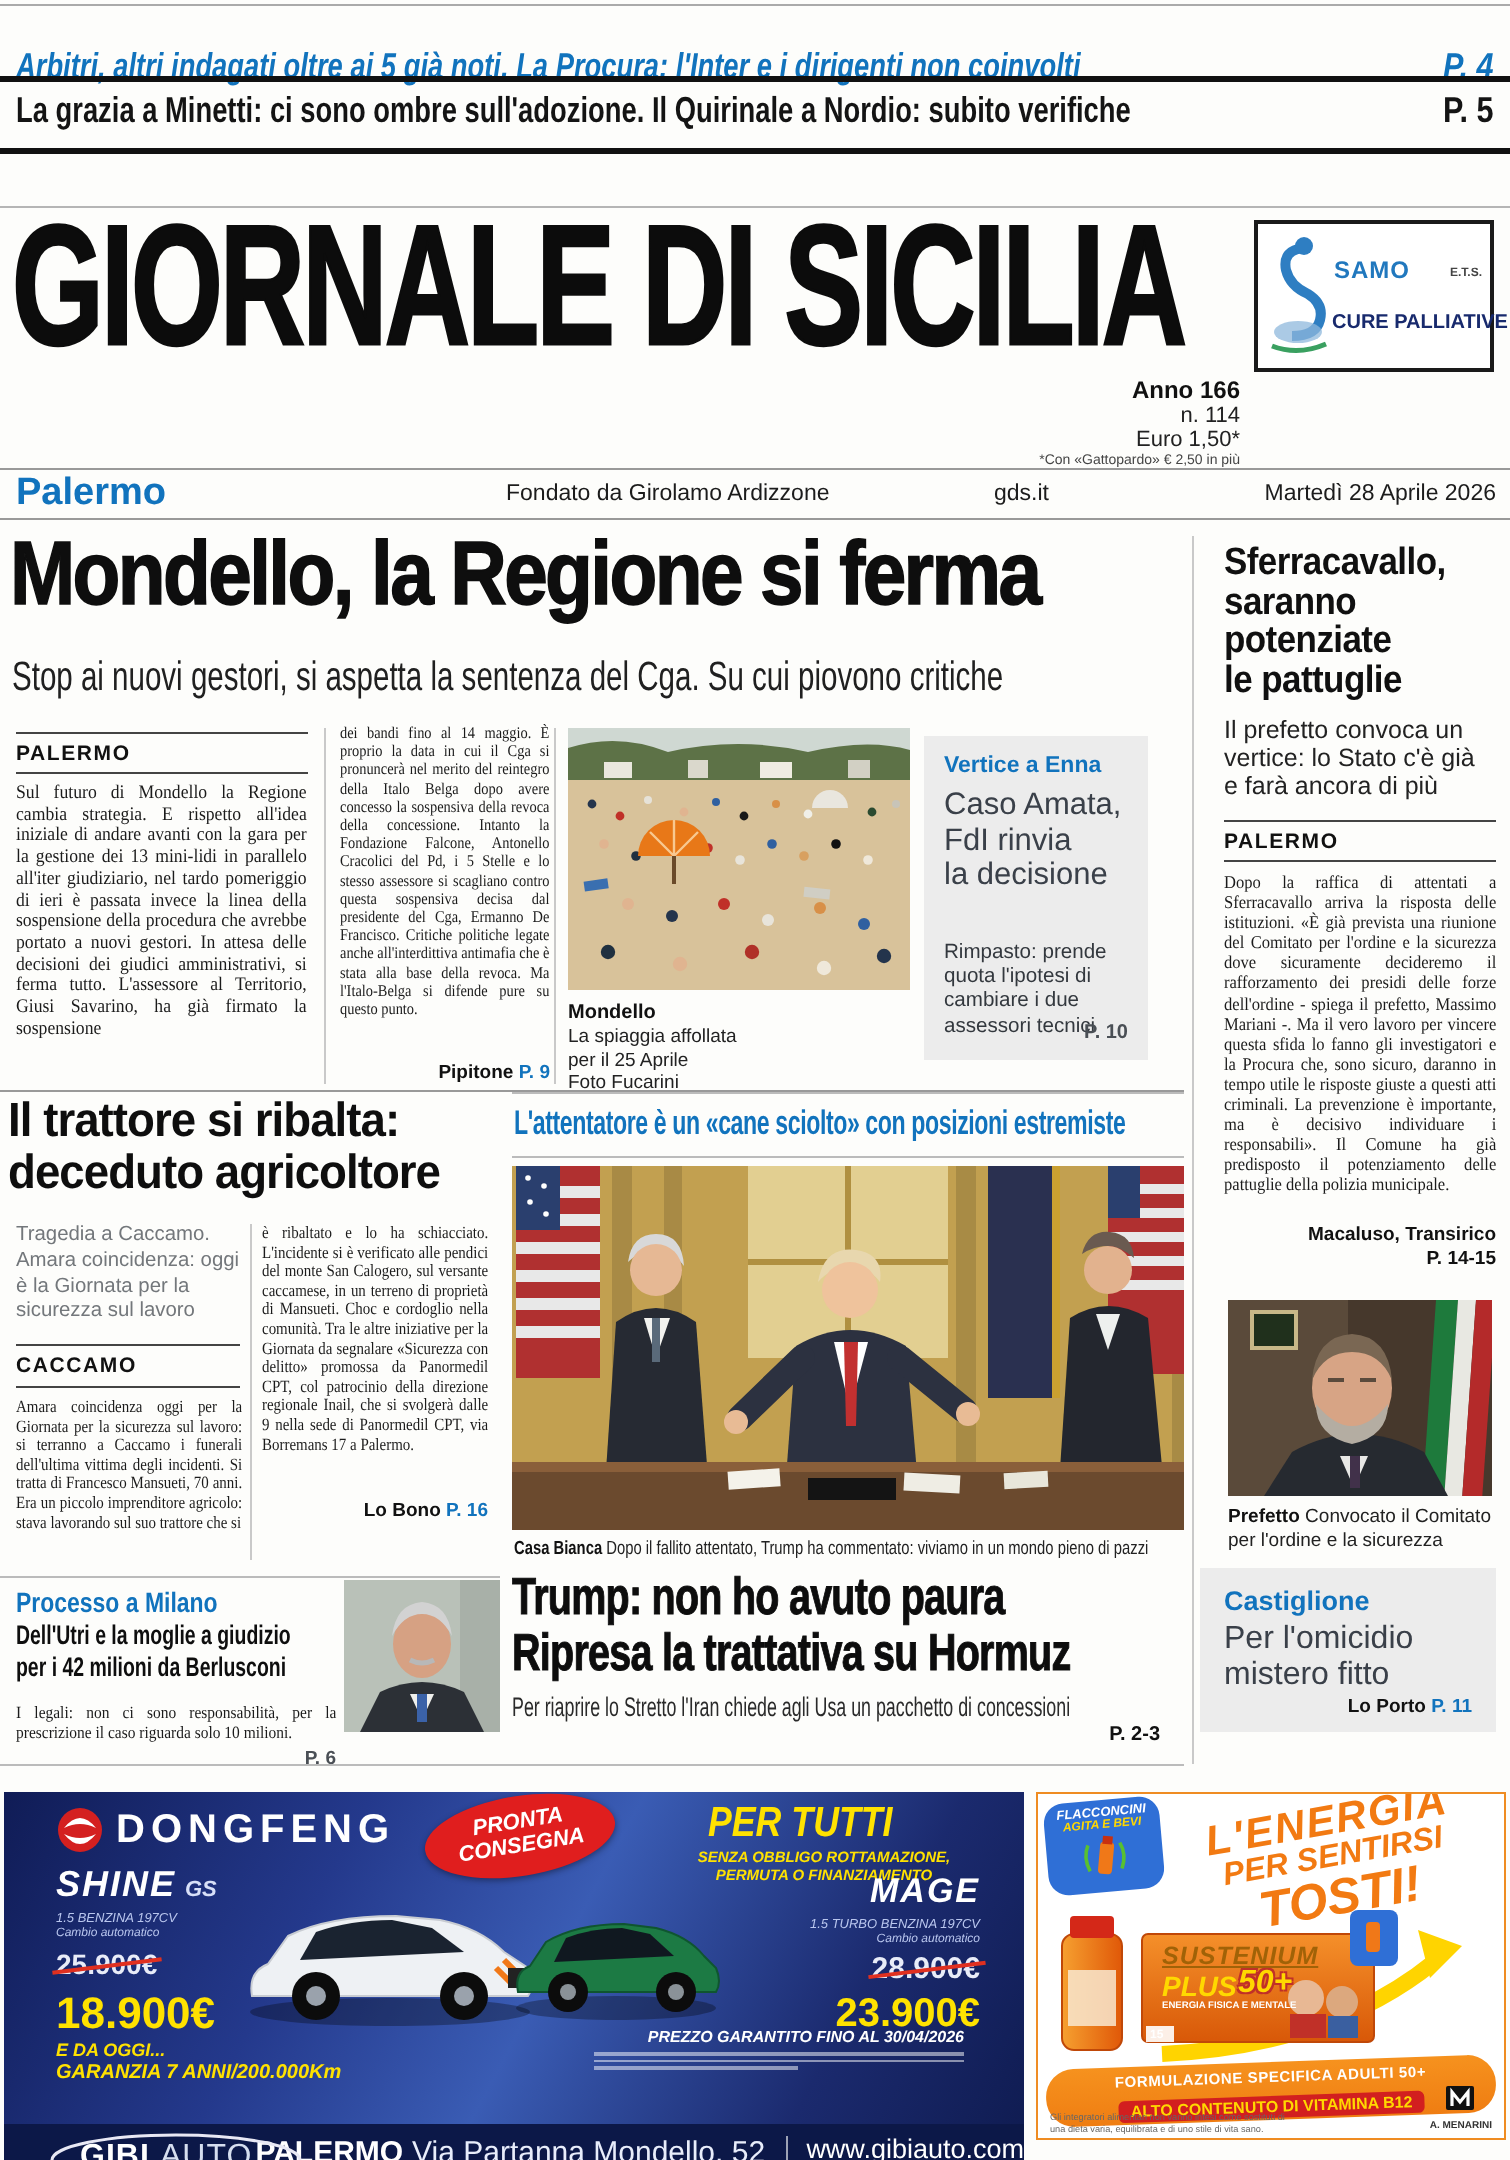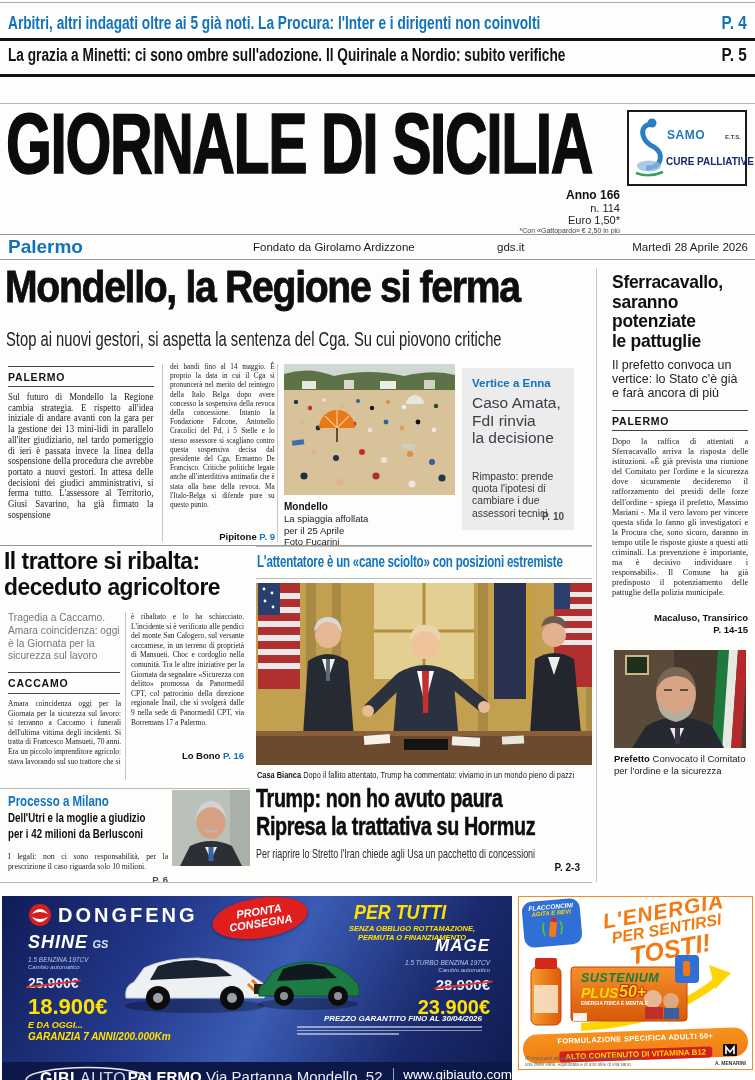--- a/index.html
+++ b/index.html
@@ -30,21 +30,21 @@
   .strike::after{content:"";position:absolute;left:-4%;right:-4%;top:48%;height:2px;background:#e03020;transform:rotate(-7deg);}
   .oshadow{text-shadow:-1px -1px 0 #fff,1px -1px 0 #fff,-1px 1px 0 #fff,1px 1px 0 #fff,0 2px 0 #fff;}
 </style>
 </head>
 <body>
 
 <div class="page">
 
   <div class="hl" style="left:0;right:0;top:2px;height:1px;background:#aaa;"></div>
 
-  <div class="strip" style="top:13px;">
+  <div class="strip" style="top:23px;font-style:italic;">
     <span class="striptext cond blue">Arbitri, altri indagati oltre ai 5 già noti. La Procura: l'Inter e i dirigenti non coinvolti</span>
     <span class="strippage blue">P. 4</span>
   </div>
   <div class="hl" style="left:0;right:0;top:38px;height:2.5px;"></div>
   <div class="strip" style="top:45px;color:#141414;">
     <span class="striptext cond">La grazia a Minetti: ci sono ombre sull'adozione. Il Quirinale a Nordio: subito verifiche</span>
     <span class="strippage">P. 5</span>
   </div>
   <div class="hl" style="left:0;right:0;top:74px;height:2.5px;"></div>
   <div class="hl" style="left:0;right:0;top:103px;height:1px;background:#b5b5b5;"></div>
@@ -192,20 +192,29 @@
       <path d="M44,52 Q62,74 80,52 Q80,68 62,72 Q44,68 44,52" fill="#b4ada2"></path>
       <line x1="50" y1="40" x2="58" y2="40" stroke="#5a4a3c" stroke-width="2"></line>
       <line x1="66" y1="40" x2="74" y2="40" stroke="#5a4a3c" stroke-width="2"></line>
     </svg>
   </div>
   <div class="abs scap" style="left:614px;top:753px;width:136px;">
     <span style="font-weight:bold;color:#111;">Prefetto</span>
     <span>Convocato il Comitato per l'ordine e la sicurezza</span>
   </div>
 
+  <div class="abs gbox" style="left:600px;top:784px;width:148px;height:82px;box-sizing:border-box;padding:9px 12px;">
+    <div class="blue" style="font-size:13.5px;font-weight:bold;">Castiglione</div>
+    <div class="pre" style="margin-top:3px;font-size:16px;line-height:18px;color:#3a4049;">Per l'omicidio
+mistero fitto</div>
+    <div class="abs byline" style="right:12px;bottom:7px;">
+      <span>Lo Porto</span>
+      <span class="blue">P. 11</span>
+    </div>
+  </div>
 
   <div class="hl" style="left:0;width:592px;top:545px;height:1px;background:#999;"></div>
 
   <div class="abs" style="left:4px;top:548px;font-size:24px;font-weight:bold;line-height:25.5px;letter-spacing:-.5px;color:#0e0e0e;transform:scale(.95,1);transform-origin:0 0;">
     <div>Il trattore si ribalta:</div>
     <div>deceduto agricoltore</div>
   </div>
   <div class="abs" style="left:8px;top:612px;width:112px;font-size:10.2px;line-height:12.8px;color:#73777b;">Tragedia a Caccamo. Amara coincidenza: oggi è la Giornata per la sicurezza sul lavoro</div>
   <div class="krule" style="left:8px;top:672px;width:112px;"></div>
   <div class="abs kicker" style="left:8px;top:677px;">CACCAMO</div>
@@ -453,21 +462,21 @@
         <rect x="46" y="14" width="116" height="54" rx="3" fill="url(#gbox)" stroke="#c04808"></rect>
         <circle cx="128" cy="46" r="9" fill="#e8b894"></circle>
           <circle cx="146" cy="48" r="8" fill="#dca87e"></circle>
         <rect x="120" y="54" width="18" height="12" fill="#c03028"></rect>
           <rect x="139" y="55" width="15" height="11" fill="#3a5fa0"></rect>
         <rect x="150" y="2" width="24" height="28" rx="4" fill="#2f6fd6"></rect>
         <rect x="158" y="8" width="7" height="15" rx="2" fill="#f07818"></rect>
         <rect x="48" y="60" width="14" height="8" fill="#fff" opacity=".9"></rect>
       </svg>
     </div>
-    <span class="abs ital" style="left:62px;top:74px;font-size:12.5px;font-weight:bold;color:#15803d;letter-spacing:.5px;">SUSTENIUM</span>
+    <span class="abs ital" style="left:62px;top:74px;font-size:12.5px;font-weight:bold;color:#a16207;letter-spacing:.5px;text-decoration:underline;">SUSTENIUM</span>
     <span class="abs ital" style="left:62px;top:88px;font-size:14px;font-weight:bold;color:#ffd800;">PLUS</span>
     <span class="abs ital oshadow" style="left:100px;top:86px;font-size:16px;font-weight:bold;color:#ffd800;text-shadow:1px 1px 0 #c03028,-1px 1px 0 #c03028,1px -1px 0 #c03028,-1px -1px 0 #c03028;">50+</span>
     <span class="abs" style="left:62px;top:104px;font-size:4.8px;font-weight:bold;color:#fff;">ENERGIA FISICA E MENTALE</span>
     <span class="abs" style="left:56px;top:118px;font-size:6px;font-weight:bold;color:#fff;">15</span>
 
     <div class="abs" style="left:4px;top:134px;width:225px;height:29px;background:linear-gradient(#f6921e,#ef7d12);border-radius:14px;transform:rotate(-2deg);text-align:center;">
       <div style="font-size:7.5px;font-weight:bold;color:#fff;margin-top:3px;letter-spacing:.3px;">FORMULAZIONE SPECIFICA ADULTI 50+</div>
       <div style="display:inline-block;background:#d21f1f;border-radius:3px;padding:1px 6px;font-size:8px;font-weight:bold;color:#ffd800;margin-top:1px;">ALTO CONTENUTO DI VITAMINA B12</div>
     </div>
 

